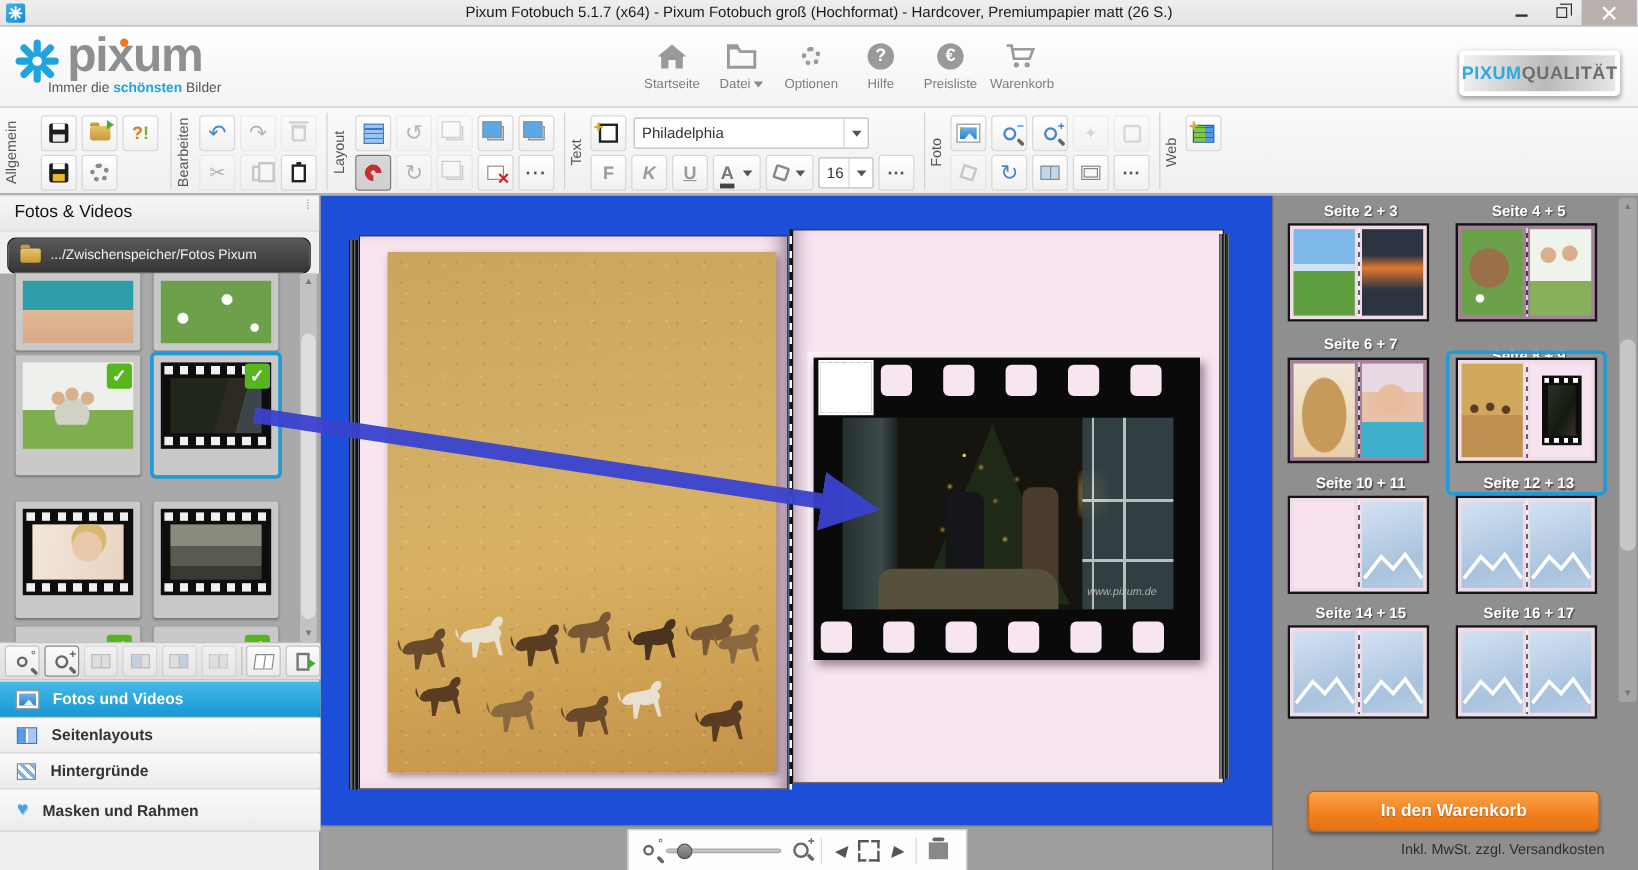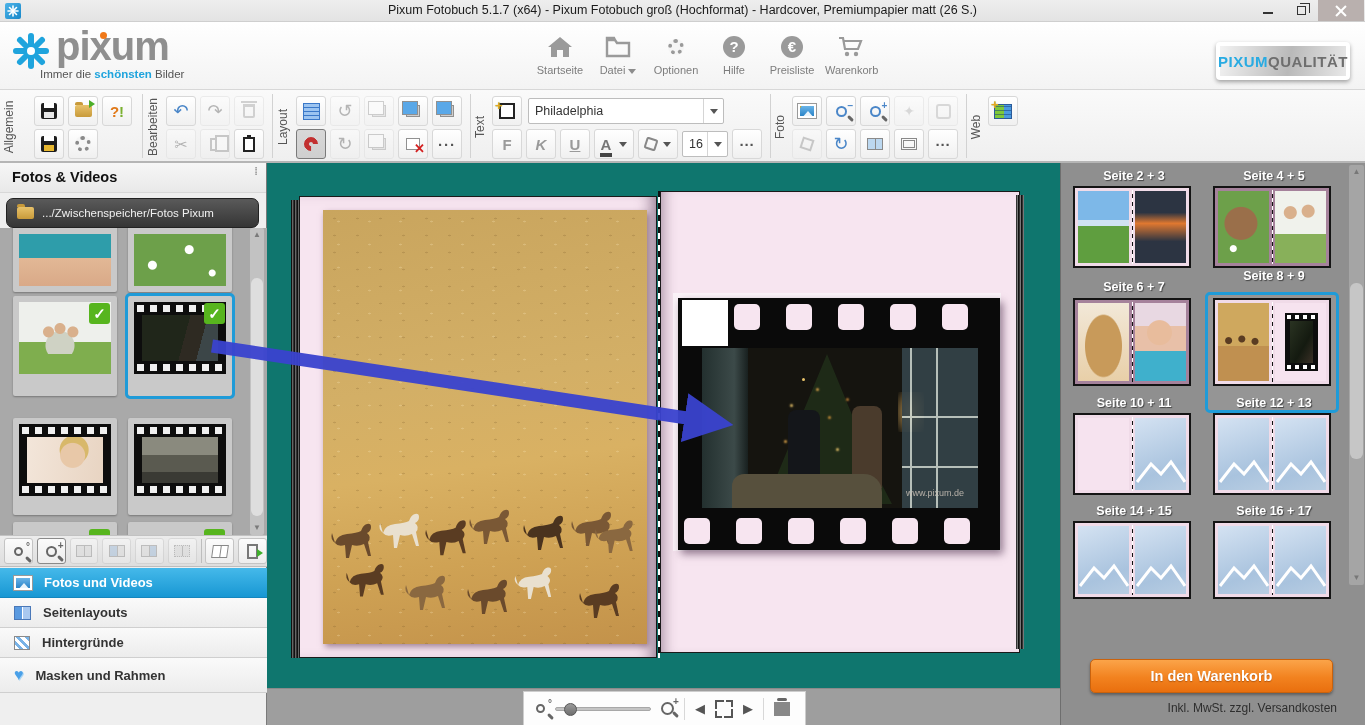--- a/index.html
+++ b/index.html
@@ -102,21 +102,21 @@
      linear-gradient(90deg,#7ec83a 0 9px,#4a9ae0 9px); position:relative; }
   .ic-webtab:before { content:""; position:absolute; inset:0; background:repeating-linear-gradient(0deg,transparent 0 3px,rgba(20,60,120,.5) 3px 4px); }
   .ic-door { width:11px; height:15px; border:2px solid #777; position:relative; }
   .ic-door .arr2 { position:absolute; right:-7px; top:3px; width:0; height:0; border-left:6px solid #3fae2a; border-top:4px solid transparent; border-bottom:4px solid transparent; }
   .ic-book { width:16px; height:13px; background:#fff; border:1px solid #888; transform:skewX(-8deg); position:relative; }
   .ic-book:before { content:""; position:absolute; left:7px; top:0; bottom:0; width:1px; background:#888; }
 
   
   .sidebar { position:absolute; left:0; top:163px; width:267px; height:562px; background:#efefef; border-right:1px solid #7a7a7a; z-index:20; }
   .sb-title { position:absolute; left:0; top:0; width:100%; height:30px; background:linear-gradient(#f6f6f6,#e9e9e9);
-    border-bottom:1px solid #d8d8d8; font-size:14.5px; font-weight:bold; color:#111; padding:6px 0 0 12px; }
+    border-bottom:1px solid #d8d8d8; font-size:14.5px; font-weight:normal; color:#111; padding:6px 0 0 12px; }
   .sb-dots { position:absolute; right:8px; top:5px; color:#999; font-size:11px; letter-spacing:0; line-height:6px; text-align:center; }
   .folder-btn { position:absolute; left:6px; top:35px; width:253px; height:30px; border-radius:7px;
     background:linear-gradient(#5a5a5a,#353535); border:1px solid #222; color:#f0f0f0; font-size:11.5px;
     display:flex; align-items:center; gap:8px; padding-left:10px; cursor:pointer; }
   .thumbs { position:absolute; left:0; top:65px; width:267px; height:307px; background:#a9a9a9; overflow:hidden; }
   .pcard { position:absolute; width:104px; background:#c9c9c9; border-radius:2px; box-shadow:0 1px 2px rgba(0,0,0,.3); }
   .pcard.sel { outline:3px solid #1f9bd8; }
   .pphoto { position:absolute; left:6px; top:6px; width:92px; height:72px; overflow:hidden; }
   .checkbadge { position:absolute; right:7px; top:7px; width:21px; height:21px; background:#57b51e; border-radius:3px;
     color:#fff; font-size:15px; font-weight:bold; text-align:center; line-height:21px; z-index:3; }
@@ -144,21 +144,21 @@
     linear-gradient(90deg,#5a9ae0 0 7px,#fff 7px 8px,#a8c8f0 8px); }
   .ic-stripes { width:16px; height:14px; border:1px solid #8a8a8a;
     background:repeating-linear-gradient(45deg,#fff 0 3px,#78b2e6 3px 6px); }
   .ic-flower { position:relative; width:16px; height:16px; }
   .ic-flower .c { position:absolute; left:5px; top:2px; width:7px; height:7px; border-radius:50%; background:#b87818;
     box-shadow:-5px 0 0 -1px #f0c030, 5px 0 0 -1px #f0c030, 0 -4px 0 -1px #f0c030, 0 4px 0 -1px #f0c030; }
   .ic-flower .s { position:absolute; left:3px; bottom:0; width:8px; height:5px; background:#4a9a28; border-radius:0 0 6px 6px; transform:rotate(25deg); }
   .ic-heart { color:#4aa0e8; font-size:16px; line-height:14px; text-shadow:1px 1px 0 #a8d4f4; }
 
   
-  .canvas { position:absolute; left:267px; top:163px; width:793px; height:562px; background:#0f766e; }
+  .canvas { position:absolute; left:267px; top:163px; width:793px; height:562px; background:#1d4ed8;font-style:italic; }
   .canvas .botband { position:absolute; left:0; bottom:0; width:100%; height:37px; background:#9e9e9e; border-top:1px solid #8a8a8a; }
   .stack-l { position:absolute; left:24px; top:37px; width:8px; height:458px;
     background:repeating-linear-gradient(90deg,#111 0 1px,#666 1px 2px,#333 2px 3px); }
   .page-left { position:absolute; left:32px; top:33px; width:358px; height:462px; background:#f7e5f0;
     border:1px solid #1a1a1a; box-shadow:inset -14px 0 16px -10px rgba(60,30,60,.55); }
   .page-right { position:absolute; left:393px; top:28px; width:360px; height:462px; background:#f7e5f0;
     border:1px solid #1a1a1a; box-shadow:inset 12px 0 14px -10px rgba(60,30,60,.45); }
   .stack-r { position:absolute; left:749px; top:32px; width:8px; height:454px;
     background:repeating-linear-gradient(90deg,#333 0 1px,#777 1px 2px,#111 2px 3px); }
   .spine-dash { position:absolute; left:391px; top:28px; width:2px; height:467px;
@@ -727,21 +727,21 @@
       <div class="half" style="background:linear-gradient(#2c3442 0 30%, #e07830 45%, #2c3442 70%);"></div>
       <div class="mid"></div>
     </div>
     <div class="spread purple" style="left:152px; top:23px;">
       <div class="half" style="background:radial-gradient(circle at 45% 45%, #9a6f4a 16px, transparent 17px), radial-gradient(circle at 30% 80%, #fff 3px, transparent 4px), #6da04a;"></div>
       <div class="half" style="background:radial-gradient(circle at 30% 30%, #d9b08c 6px, transparent 7px), radial-gradient(circle at 65% 28%, #d9b08c 6px, transparent 7px), linear-gradient(#f0f2ec 0 60%, #88b05a 60%);"></div>
       <div class="mid"></div>
     </div>
 
     <div class="plabel" style="left:8px; top:117px;">Seite 6 + 7</div>
-    <div class="plabel" style="left:148px; top:106px;">Seite 8 + 9</div>
+    <div class="plabel" style="left:148px; top:127px;">Seite 8 + 9</div>
 
     <div class="spread purple" style="left:12px; top:135px; height:88px;">
       <div class="half" style="background:radial-gradient(ellipse at 50% 55%, #c89a5a 18px, transparent 19px), linear-gradient(#f2e8d8,#e8cfa8);"></div>
       <div class="half" style="background:radial-gradient(circle at 48% 38%, #e8bc9c 12px, transparent 13px), linear-gradient(#e8d8e2 0 30%, #e8c0a8 30% 62%, #3fb0cc 62%);"></div>
       <div class="mid"></div>
     </div>
 
     <div class="selframe" style="left:144px; top:129px; width:134px; height:121px;"></div>
     <div class="spread" style="left:152px; top:135px; height:88px;">
       <div class="half" style="background:linear-gradient(#cfa85e 0 55%, #c09050 55%); ">

